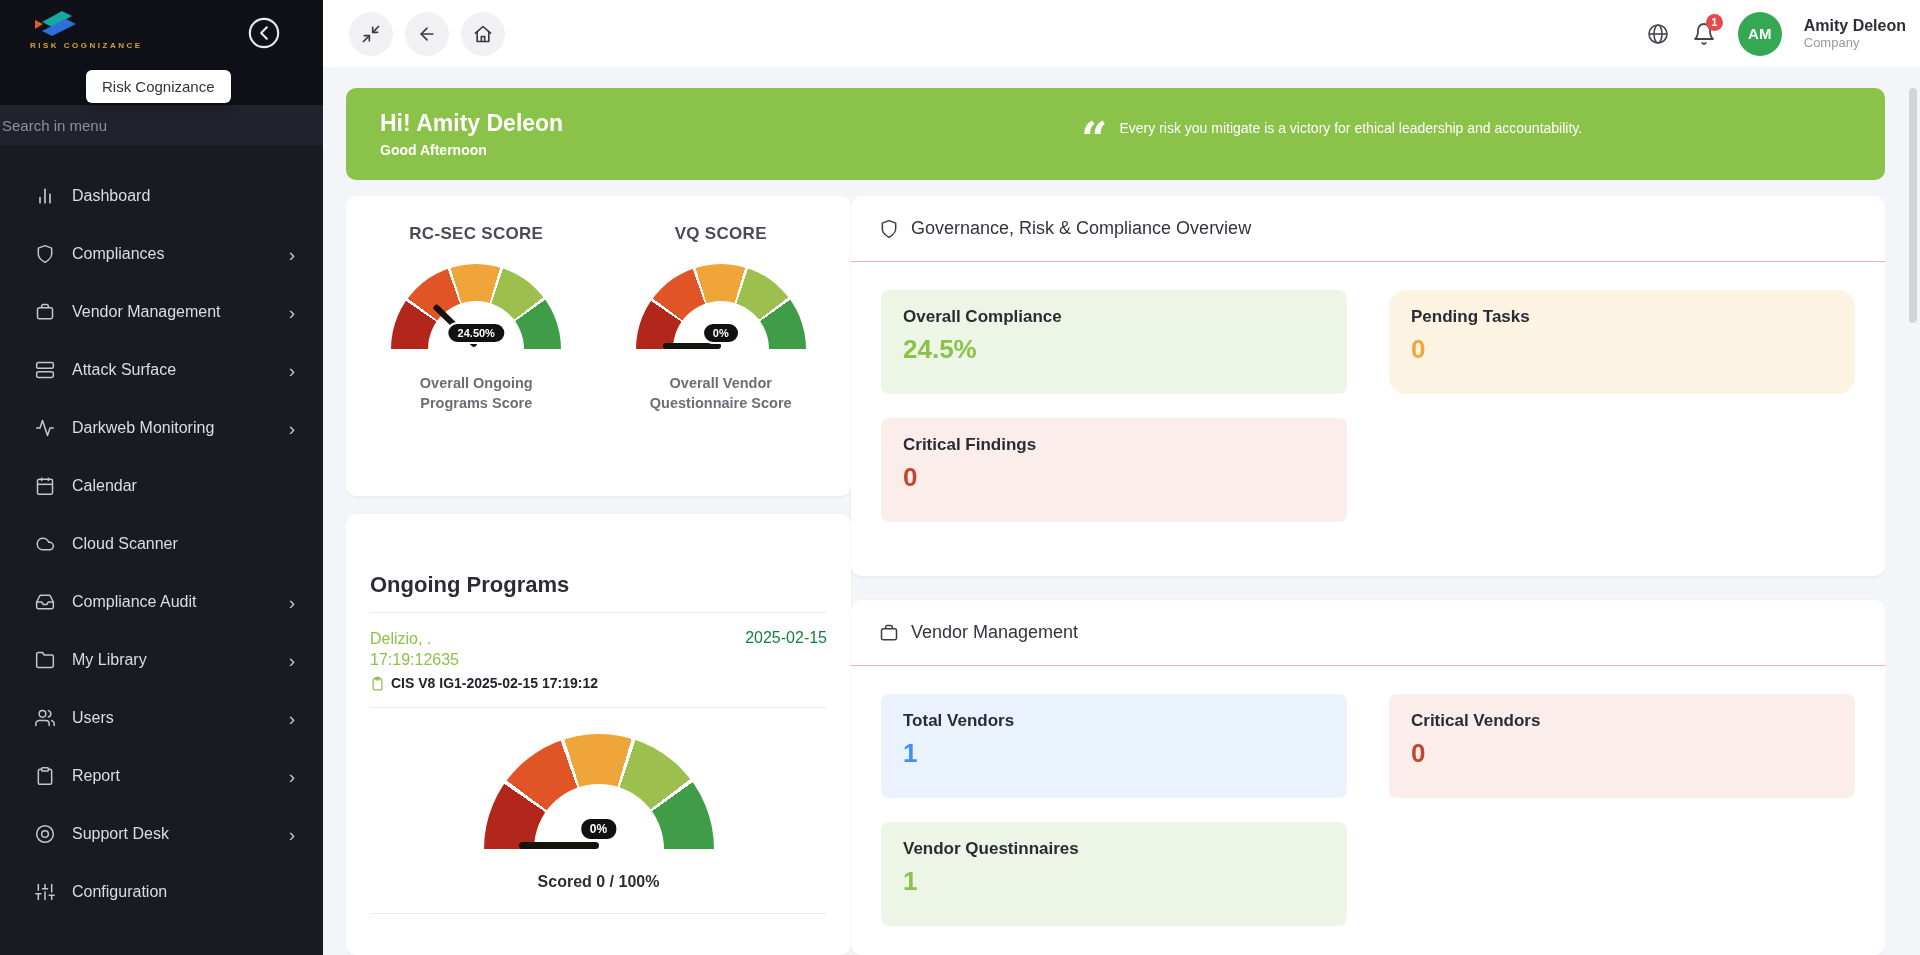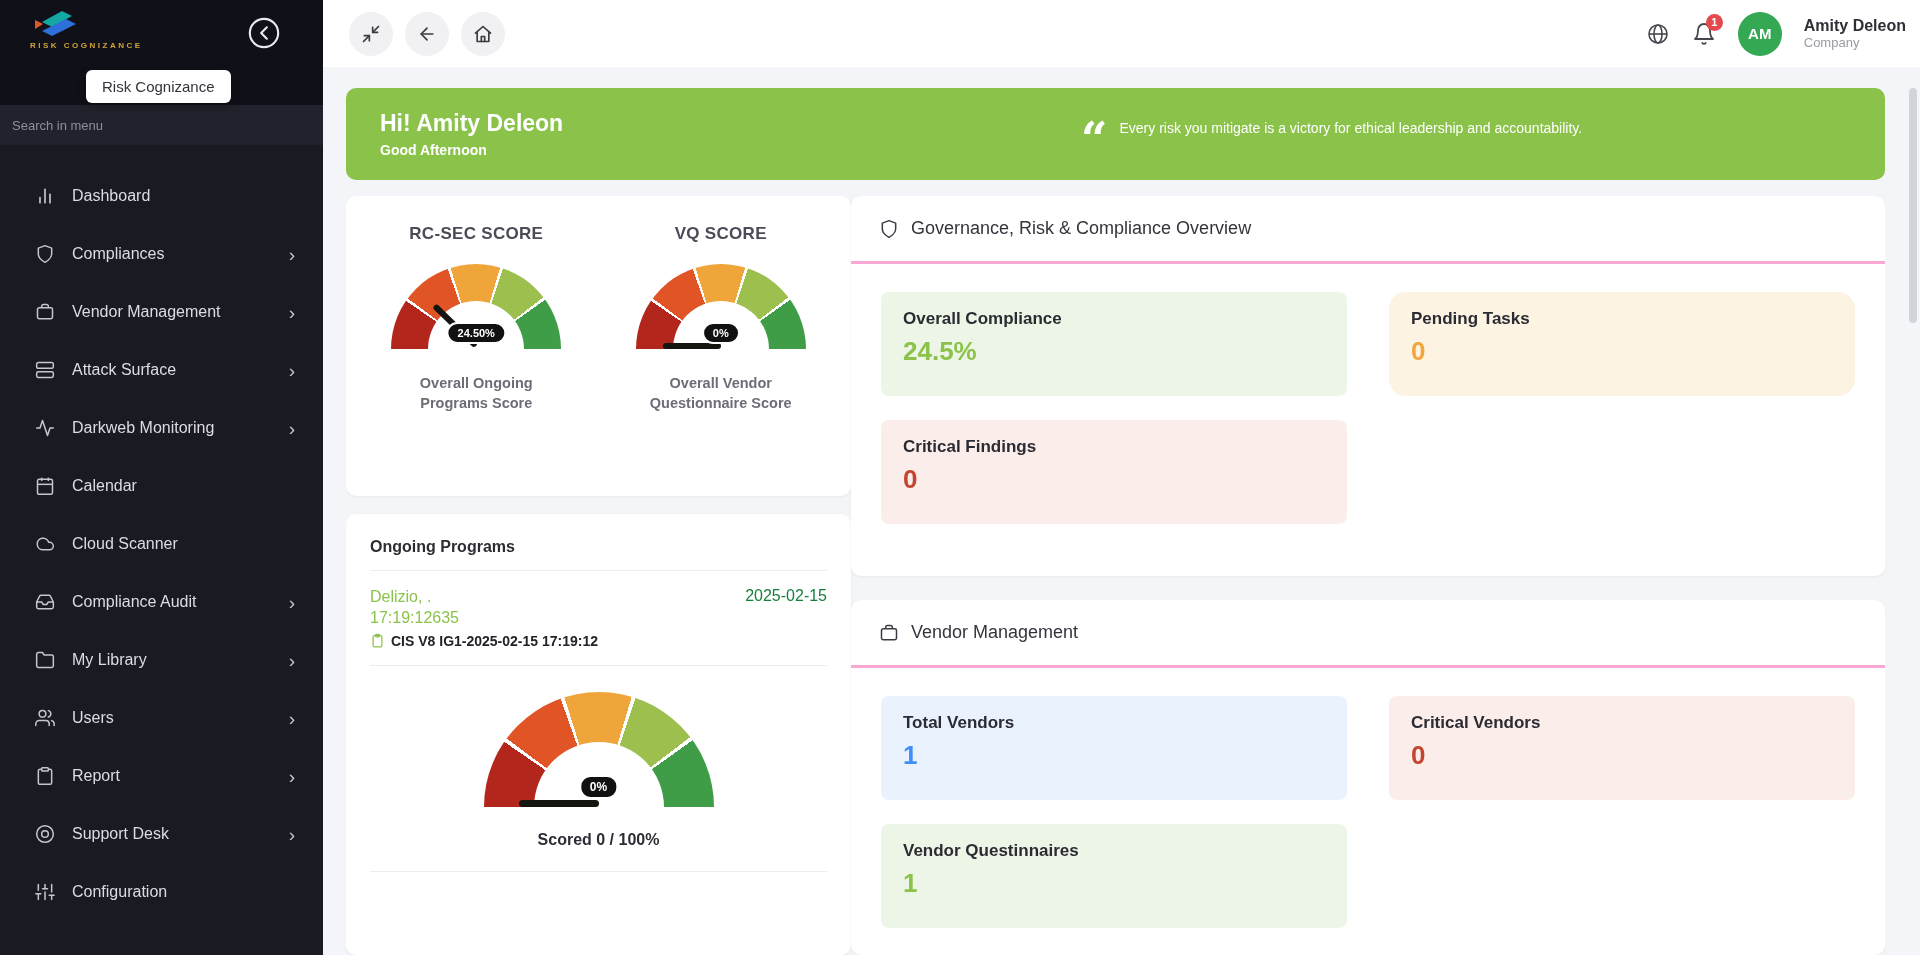--- a/index.html
+++ b/index.html
@@ -8,22 +8,22 @@
   .app { position:relative; width:1920px; height:955px; }
 
   
   .sidebar { position:absolute; left:0; top:0; width:323px; height:955px; background:#1a1a23; z-index:5; }
   .sb-header { height:105px; background:#101018; position:relative; padding:10px 0 0 30px; }
   .logo-mark { display:block; }
   .logo-text { font-size:8px; color:#d2a23c; letter-spacing:2.5px; font-weight:bold; margin-top:3px; }
   .collapse-btn { position:absolute; right:40px; top:14px; width:38px; height:38px; border-radius:50%;
     background:transparent; border:none; color:#e8eaf0; display:flex; align-items:center; justify-content:center; cursor:pointer; }
   .sb-search { height:40px; background:#22222d; display:flex; align-items:center; }
-  .sb-search input { background:transparent; border:none; outline:none; color:#ffffff; font-size:13px;
-    width:100%; padding-left:12px; font-family:"Liberation Sans", sans-serif; }
+  .sb-search input { background:transparent; border:none; outline:none; color:#ffffff; font-size:15px;
+    width:100%; padding-left:2px; font-family:"Liberation Sans", sans-serif; }
   .sb-search input::placeholder { color:#8f8f9b; }
   .menu { margin-top:22px; }
   .menu-item { display:flex; align-items:center; height:58px; padding:0 28px 0 34px; gap:16px;
     color:#dcdce2; font-size:16px; cursor:pointer; text-decoration:none; }
   .mi-icon { width:22px; height:22px; color:#c6c6cf; flex:0 0 22px; display:flex; align-items:center; justify-content:center; }
   .mi-icon svg { width:20px; height:20px; }
   .mi-label { flex:1; font-weight:500; }
   .mi-chev { font-size:19px; color:#c6c6cf; line-height:1; }
 
   
@@ -85,36 +85,36 @@
   .gauge-pill { position:absolute; left:50%; bottom:5px; transform:translateX(-50%); background:#111;
     color:#fff; font-size:11px; font-weight:bold; padding:3px 9px; border-radius:11px; border:2px solid #fff; z-index:2; white-space:nowrap; }
   .gauge-lg { width:230px; height:115px; }
   .gauge-lg .gauge-arc { border-radius:230px 230px 0 0; }
   .gauge-lg .gauge-hole { width:130px; height:65px; border-radius:130px 130px 0 0; }
   .gauge-lg .gauge-needle { width:80px; height:7px; }
   .gauge-lg .gauge-pill { font-size:12px; bottom:8px; }
 
   
   .ongoing-card { flex:1; padding:24px 24px 0; overflow:hidden; }
-  .ongoing-title { font-size:16px; font-weight:600; color:#2c2c34; padding-bottom:14px; }
+  .ongoing-title { font-size:22px; font-weight:600; color:#2c2c34; padding-bottom:14px;margin-top:34px; }
   .divider { border-top:1px solid #ececf1; }
   .program-row { margin-top:16px; display:flex; justify-content:space-between; align-items:flex-start; }
   .program-name { color:#8bc34a; font-size:16px; line-height:1.3; font-weight:500; }
   .program-date { color:#15803d; font-size:16px; font-weight:500; }
-  .framework-row { margin-top:4px; display:flex; align-items:flex-start; gap:6px; }
+  .framework-row { margin-top:4px; display:flex; align-items:flex-end; gap:6px; }
   .framework-row svg { width:15px; height:15px; color:#8bc34a; }
   .framework-text { font-size:14px; font-weight:bold; color:#222229; }
   .program-div { margin-top:16px; }
   .scored-label { text-align:center; margin-top:24px; font-size:16px; font-weight:bold; color:#2c2c34; }
   .ongoing-bottom-div { margin-top:22px; }
 
   
   .grc-card { height:380px; }
   .card-head { display:flex; align-items:center; gap:12px; padding:22px 28px; font-size:18px;
-    color:#34343e; border-bottom:3px solid #f9a8d4; }
+    color:#34343e; border-bottom:1px solid #f9a8d4; }
   .card-head svg { width:20px; height:20px; color:#3a3a44; }
   .stat-grid { padding:28px 30px; display:grid; grid-template-columns:1fr 1fr; gap:24px 42px; }
   .stat-box { border-radius:8px; padding:17px 22px; height:104px; }
   .stat-label { font-size:17px; font-weight:600; color:#2b2b33; }
   .stat-value { font-size:26px; font-weight:bold; margin-top:7px; }
   .theme-green { background:#edf6e6; } .theme-green .stat-value { color:#8bc34a; }
   .theme-blue  { background:#eaf2fe; } .theme-blue  .stat-value { color:#3f8efc; }
   .theme-orange{ background:#fcf3e2;border-radius:17px; } .theme-orange .stat-value { color:#f0a63a; }
   .theme-red   { background:#fbedea; } .theme-red   .stat-value { color:#c4452f; }
   .vendor-card { flex:1; overflow:hidden; }

